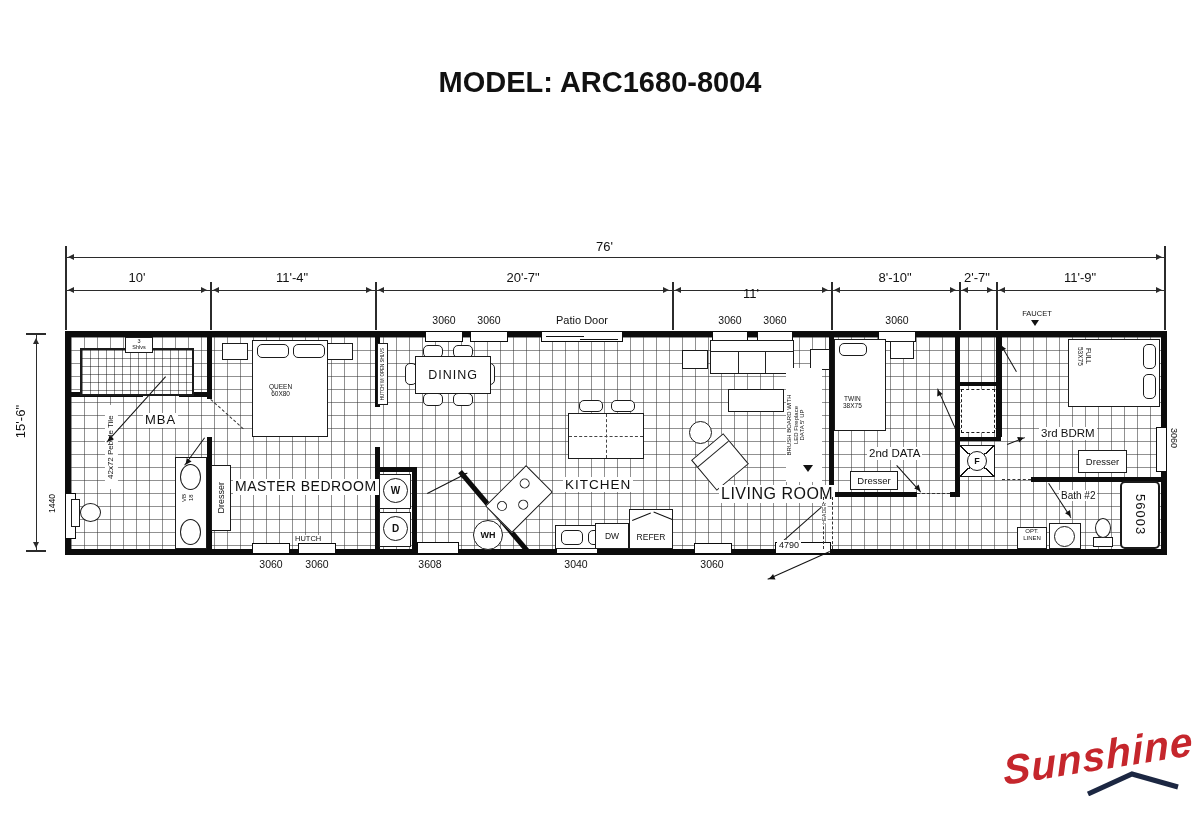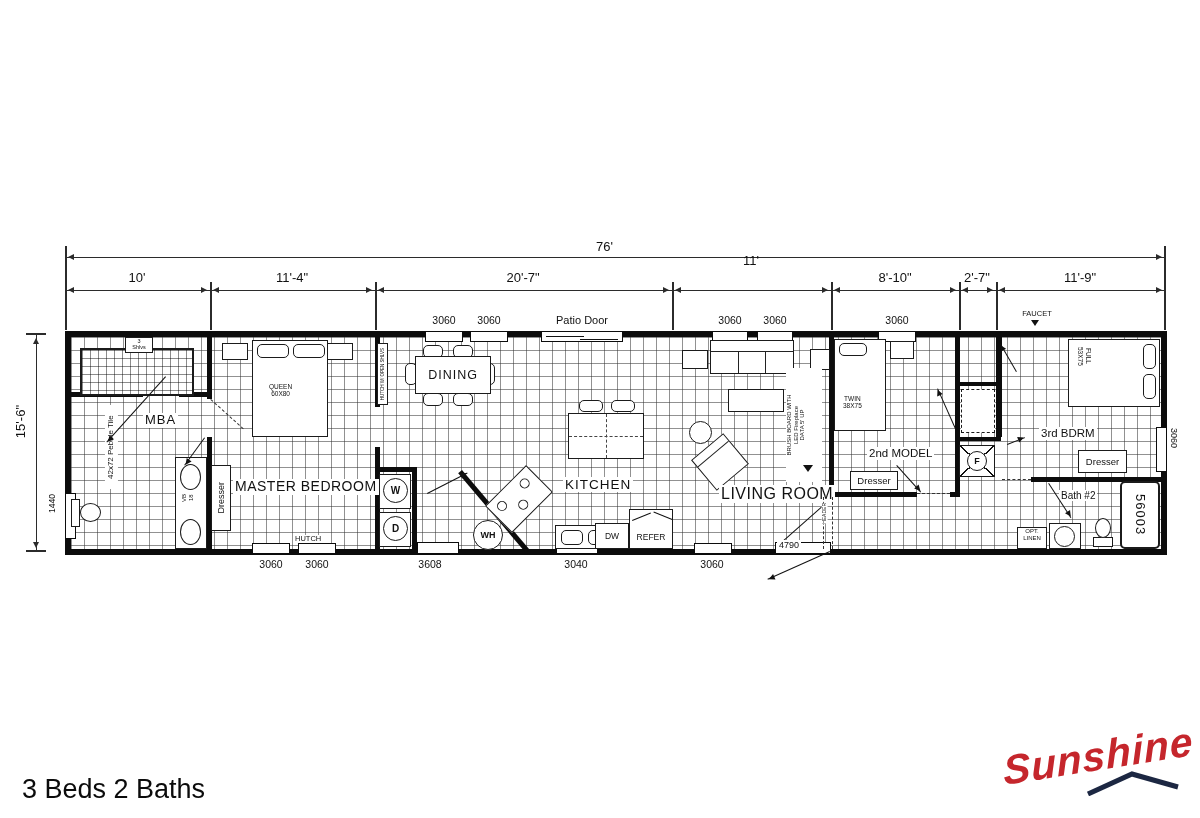--- a/index.html
+++ b/index.html
@@ -48,37 +48,38 @@
   #logo-script{position:absolute;left:1002px;top:733px;font-size:41px;font-weight:700;font-style:italic;
                color:#c5262c;transform:rotate(-9deg) skewX(-6deg);letter-spacing:1px;}
   #logo-sub{position:absolute;left:1097px;top:783px;font-size:21px;font-weight:700;
             font-family:"Liberation Serif",serif;color:#0369a1;letter-spacing:2px;margin-top:48px;}
 </style>
 </head>
 <body>
 
 <div id="page">
 
+  <div id="model">MODEL: ARC1680-8004</div>
 
   <div class="ds" style="left:65px;top:257px;width:1100px"></div>
   <div class="dl" style="left:596px;top:239px">76'</div>
   <div class="tk" style="left:65px;top:246px;height:84px"></div>
   <div class="tk" style="left:1164px;top:246px;height:84px"></div>
 
   <div class="ds" style="left:65px;top:290px;width:145px"></div>
   <div class="ds" style="left:210px;top:290px;width:165px"></div>
   <div class="ds" style="left:375px;top:290px;width:297px"></div>
   <div class="ds" style="left:672px;top:290px;width:159px"></div>
   <div class="ds" style="left:831px;top:290px;width:128px"></div>
   <div class="ds" style="left:959px;top:290px;width:37px"></div>
   <div class="ds" style="left:996px;top:290px;width:169px"></div>
   <div class="dl ctr" style="left:137px;top:270px">10'</div>
   <div class="dl ctr" style="left:292px;top:270px">11'-4"</div>
   <div class="dl ctr" style="left:523px;top:270px">20'-7"</div>
-  <div class="dl ctr" style="left:751px;top:253px">11'</div>
+  <div class="dl ctr" style="left:751px;top:286px">11'</div>
   <div class="dl ctr" style="left:895px;top:270px">8'-10"</div>
   <div class="dl ctr" style="left:977px;top:270px">2'-7"</div>
   <div class="dl ctr" style="left:1080px;top:270px">11'-9"</div>
   <div class="tk" style="left:210px;top:282px;height:48px"></div>
   <div class="tk" style="left:375px;top:282px;height:48px"></div>
   <div class="tk" style="left:672px;top:282px;height:48px"></div>
   <div class="tk" style="left:831px;top:282px;height:48px"></div>
   <div class="tk" style="left:959px;top:282px;height:48px"></div>
   <div class="tk" style="left:996px;top:282px;height:48px"></div>
 
@@ -240,21 +241,21 @@
     <div class="lb" style="left:706px;top:203px;font-size:9px">4790</div>
     <div class="dash" style="left:753px;top:160px;width:52px;transform:rotate(90deg)"></div>
     <div class="dash" style="left:762px;top:160px;width:52px;transform:rotate(90deg)"></div>
     <div class="lb vt" style="left:751px;top:166px;font-size:5px;padding:0">HEADER</div>
 
     <div class="fn" style="left:763px;top:2px;width:52px;height:92px"></div>
     <div class="fn rd" style="left:768px;top:6px;width:28px;height:13px"></div>
     <div class="lb" style="left:770px;top:58px;font-size:6.5px">TWIN
 38X75</div>
     <div class="fn" style="left:819px;top:4px;width:24px;height:18px"></div>
-    <div class="lb" style="left:796px;top:110px;font-size:11.5px">2nd MODEL</div>
+    <div class="lb" style="left:796px;top:110px;font-size:11.5px">2nd DATA</div>
     <div class="fn" style="left:779px;top:134px;width:48px;height:19px;display:flex;align-items:center;justify-content:center">
         <span style="font-size:9.5px">Dresser</span>
       </div>
     <div class="ar" style="left:826px;top:128px;width:36px;transform:rotate(48deg)"></div>
     <div class="ar" style="left:884px;top:92px;width:44px;transform:rotate(-114deg)"></div>
 
     <div class="fn" style="left:890px;top:52px;width:34px;height:44px;border-style:dashed;border-width:1px"></div>
     <div class="fn" style="left:888px;top:108px;width:36px;height:32px;background:linear-gradient(to top right,transparent calc(50% - .7px),#111 calc(50% - .7px) calc(50% + .7px),transparent calc(50% + .7px)),linear-gradient(to bottom right,transparent calc(50% - .7px),#111 calc(50% - .7px) calc(50% + .7px),transparent calc(50% + .7px)) #fff"></div>
     <div class="cc" style="left:896px;top:114px;width:20px;height:20px;font-size:9px">F</div>
 
@@ -278,21 +279,20 @@
     <div class="fn" style="left:1024px;top:181px;width:16px;height:20px;border-radius:50%"></div>
     <div class="fn" style="left:978px;top:186px;width:32px;height:26px"></div>
     <div class="cc" style="left:983px;top:189px;width:21px;height:21px"></div>
     <div class="fn lb" style="left:946px;top:190px;width:30px;height:22px;font-size:6px;border-width:1px">OPT.
 LINEN</div>
     <div class="ar" style="left:978px;top:146px;width:41px;transform:rotate(57deg)"></div>
   </div>
 
   <div class="ar" style="left:830px;top:552px;width:68px;transform:rotate(156deg)"></div>
 
-  <div class="foot" style="top:774px">3 Beds 2 Baths</div>
 
   <div id="logo-script">Sunshine</div>
   <svg class="abs" style="left:1086px;top:770px" width="96" height="26">
     <polyline points="2,24 46,4 92,17" fill="none" stroke="#1c2742" stroke-width="5"></polyline>
   </svg>
   <div id="logo-sub">HOMES</div>
 
 </div>
 
 </body></html>

